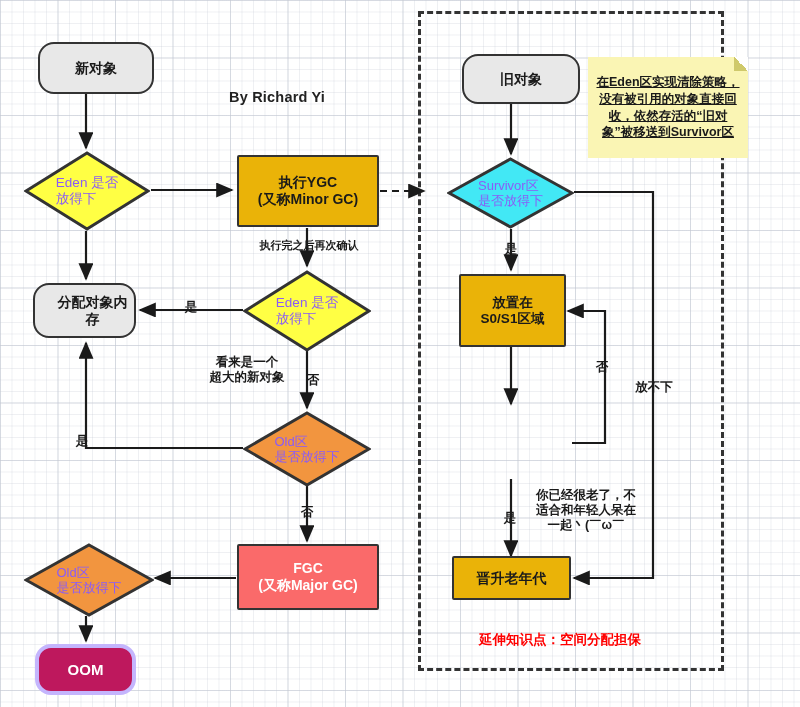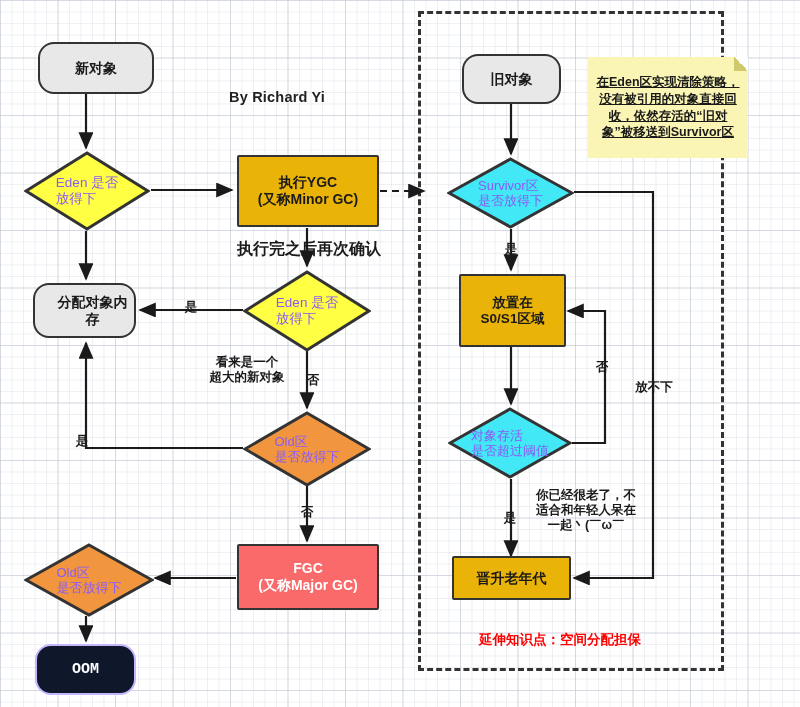--- a/index.html
+++ b/index.html
@@ -21,21 +21,21 @@
     pointer-events:none;
   }
   #canvas{position:absolute;left:0;top:0;width:800px;height:707px;}
   svg.edges{position:absolute;left:0;top:0;width:800px;height:707px;pointer-events:none;}
 
   .node{position:absolute;box-sizing:border-box;display:flex;align-items:center;
         justify-content:center;text-align:center;line-height:1.18;
         font-weight:bold;color:#1a1a1a;}
   .rect{border:2px solid #333;background:#eab308;border-radius:2px;}
   .stadium{border:2px solid #333;background:#e8e8e8;border-radius:16px;}
-  .red-stadium{border:2px solid #c4b5fd;background:#0f172a;border-radius:16px;color:#fff;font-family:Liberation Mono, monospace;}
+  .red-stadium{border:4px solid #c4b5fd;background:#be185d;border-radius:16px;color:#fff;}
   .red-rect{border:2px solid #333;background:#fa6a6a;border-radius:2px;color:#fff;}
 
   .diamond{position:absolute;display:flex;align-items:center;justify-content:center;}
   .diamond > .dlabel{position:relative;z-index:2;text-align:left;font-weight:normal;
         line-height:1.18;color:#8b5cf6;}
   .diamond > svg{position:absolute;left:0;top:0;width:100%;height:100%;z-index:1;}
 
   .edge-label{position:absolute;font-weight:bold;color:#1a1a1a;
         text-align:center;line-height:1.2;white-space:pre-line;}
 
@@ -152,59 +152,52 @@
       <polygon points="65,2 128,37 65,72 2,37" fill="#f2953f" stroke="#333" stroke-width="3"></polygon>
     </svg>
     <span class="dlabel" style="font-size:13px;white-space:pre-line;">Old区
 是否放得下</span>
   </div>
 
   <div class="node red-stadium" style="left:35px;top:644px;width:101px;height:51px;font-size:15px;">
     <span>OOM</span>
   </div>
 
-  <div class="edge-label" style="left:236px;top:239px;width:146px;font-size:16px;">执行完之后再次确认</div>
+  <div class="edge-label" style="left:236px;top:239px;width:146px;font-size:11px;">执行完之后再次确认</div>
 
   <div class="edge-label" style="left:176px;top:300px;width:30px;font-size:12.5px;">是</div>
 
   <div class="edge-label" style="left:196px;top:355px;width:102px;font-size:12.5px;">看来是一个
 超大的新对象</div>
 
   <div class="edge-label" style="left:300px;top:373px;width:26px;font-size:12.5px;">否</div>
 
   <div class="edge-label" style="left:294px;top:505px;width:26px;font-size:12.5px;">否</div>
 
   <div class="edge-label" style="left:69px;top:434px;width:26px;font-size:12.5px;">是</div>
 
   <div class="byline" style="left:229px;top:89px;font-size:14.5px;">By Richard  Yi</div>
 
-  <div class="node stadium" style="left:462px;top:54px;width:99px;height:50px;font-size:14px;">
+  <div class="node stadium" style="left:462px;top:54px;width:118px;height:50px;font-size:14px;">
     <span>旧对象</span>
   </div>
 
   <div class="diamond" style="left:447px;top:157px;width:127px;height:72px;">
     <svg viewBox="0 0 127 72" preserveAspectRatio="none">
       <polygon points="63.5,2 125,36 63.5,70 2,36" fill="#42e8f5" stroke="#333" stroke-width="3"></polygon>
     </svg>
     <span class="dlabel" style="font-size:13px;white-space:pre-line;">Survivor区
 是否放得下</span>
   </div>
 
   <div class="node rect" style="left:459px;top:274px;width:107px;height:73px;font-size:13.5px;align-items:center;">
     <span style="white-space:pre-line;">放置在
 S0/S1区域</span>
   </div>
 
-  <div class="diamond" style="left:448px;top:407px;width:124px;height:72px;">
-    <svg viewBox="0 0 124 72" preserveAspectRatio="none">
-      <polygon points="62,2 122,36 62,70 2,36" fill="#42e8f5" stroke="#333" stroke-width="3"></polygon>
-    </svg>
-    <span class="dlabel" style="font-size:13px;white-space:pre-line;">对象存活
-是否超过阈值</span>
-  </div>
 
   <div class="node rect" style="left:452px;top:556px;width:119px;height:44px;font-size:14px;">
     <span>晋升老年代</span>
   </div>
 
   <div class="edge-label" style="left:498px;top:242px;width:26px;font-size:12.5px;">是</div>
 
   <div class="edge-label" style="left:589px;top:360px;width:26px;font-size:12.5px;">否</div>
 
   <div class="edge-label" style="left:628px;top:380px;width:52px;font-size:12.5px;">放不下</div>

